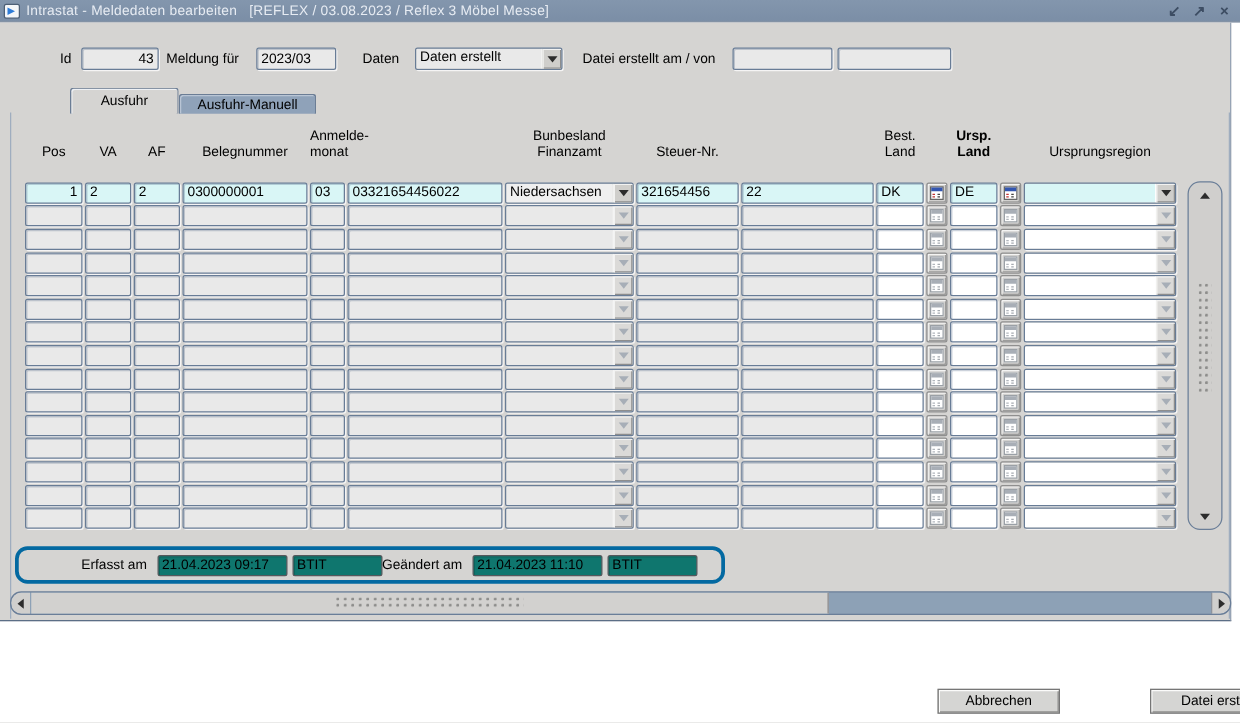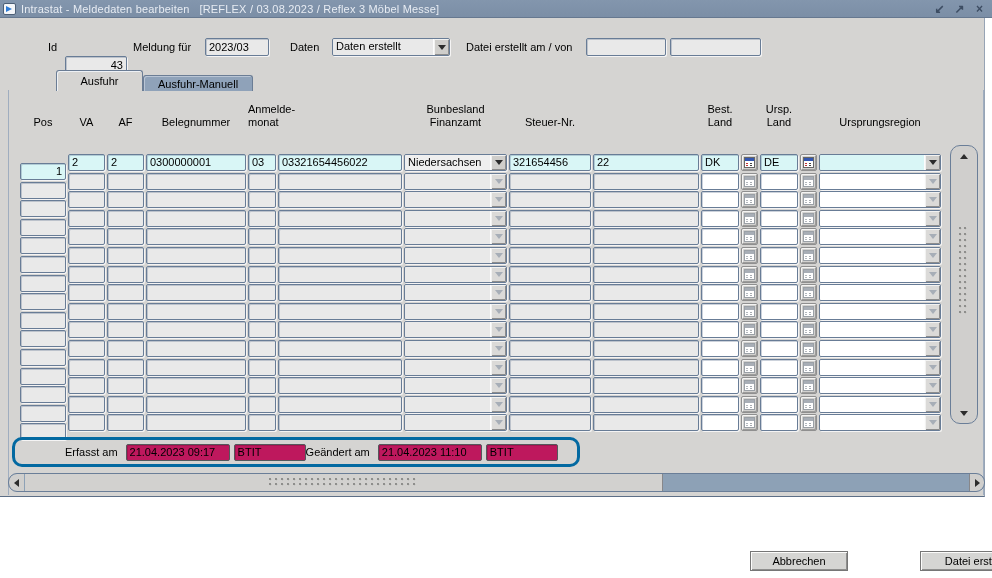--- a/index.html
+++ b/index.html
@@ -32,21 +32,21 @@
   }
   .lbl{ position:absolute; white-space:nowrap; color:#000; }
   
   .fld{
     background:var(--fieldbg,#e9e9e9);
     border:1px solid #687c96; border-radius:2px;
     box-shadow:inset 1px 1px 0 rgba(85,105,135,.30), 1px 1px 0 rgba(255,255,255,.75);
     padding:1px 3px; height:17px; line-height:13px; overflow:hidden; white-space:nowrap;
   }
   .top-fld{ position:absolute; height:18px; line-height:14px; }
-  .ta-r{ text-align:right;margin-top:18px; }
+  .ta-r{ text-align:right; }
   .act{ background:var(--activebg,#d9f6f6); }
   .white{ background:#ffffff; }
   .gray{ background:var(--fieldbg,#e9e9e9); }
   
   .combo{
     display:flex; align-items:stretch; height:17px;
     border:1px solid #687c96; border-radius:2px;
     box-shadow:inset 1px 1px 0 rgba(85,105,135,.30), 1px 1px 0 rgba(255,255,255,.75);
     overflow:hidden;
   }
@@ -112,21 +112,21 @@
     background-size:6px 5px; }
   .h-arrow{ position:absolute; top:0; height:17px; width:15px; background:#d0cfcd;
     display:flex; align-items:center; justify-content:center; }
   .h-arrow.left{ left:0; border-radius:8px 0 0 8px; }
   .h-arrow.right{ right:0; border-radius:0 8px 8px 0; border-left:1px solid #87878a; }
   .v-arrow{ width:22px; height:14px; display:flex; align-items:center; justify-content:center; flex:none; }
   
   .audit-frame{ position:absolute; left:12px; top:419px; width:568px; height:30px;
     border:3px solid #0369a1; border-radius:10px;
     display:flex; align-items:center; padding-left:50px; }
-  .ffld{ background:#be185d; border:1px solid #55585c; border-radius:2px;
+  .ffld{ background:#0f766e; border:1px solid #55585c; border-radius:2px;
     box-shadow:inset 1px 1px 0 rgba(0,0,0,.14); height:17px; line-height:13px; padding:1px 3px;
     white-space:nowrap; overflow:hidden; }
   .audit-frame .lbl2{ margin:0 4px 0 0; white-space:nowrap; }
   .gap2{ margin-left:24px; }
   
   .btn{ position:absolute; top:551px; height:20px; background:#d5d5d3;
     border:1px solid #767676; box-shadow:inset 1px 1px 0 #fbfbfa, inset -1px -1px 0 #8e8e8d;
     display:flex; align-items:center; justify-content:center; font-size:11px; }
   .btn-abbrechen{ left:750px; width:98px; }
   .btn-datei{ left:920px; width:120px; }
@@ -196,21 +196,21 @@
         <div class="hline">Finanzamt</div>
       </div>
       <div class="hcell" style="grid-column: 8;">
         <div class="hline"></div>
         <div class="hline">Steuer-Nr.</div>
       </div>
       <div class="hcell" style="grid-column: 10;">
         <div class="hline">Best.</div>
         <div class="hline">Land</div>
       </div>
-      <div class="hcell" style="grid-column: 12;">
+      <div class="hcell" style="grid-column: 12; font-weight: bold;">
         <div class="hline">Ursp.</div>
         <div class="hline">Land</div>
       </div>
       <div class="hcell" style="grid-column: 14;">
         <div class="hline"></div>
         <div class="hline">Ursprungsregion</div>
       </div>
     </div>
 
   <div class="tbody">

